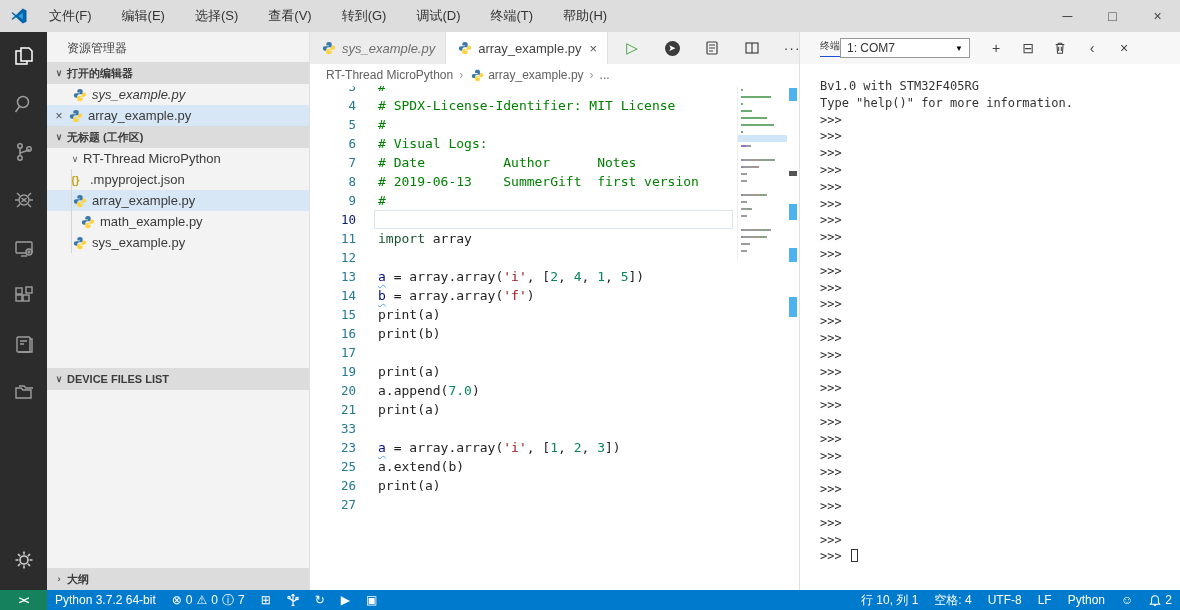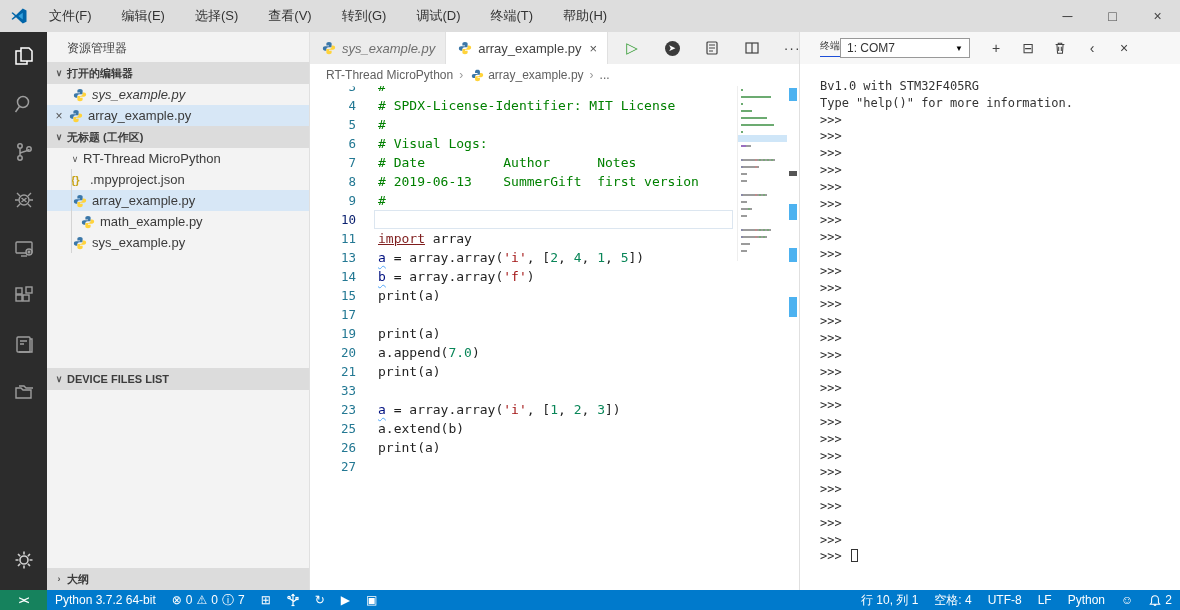--- a/index.html
+++ b/index.html
@@ -72,21 +72,21 @@
   .editor { position:relative; flex:1; overflow:hidden; background:#fff; }
   .code-lines { position:absolute; top:-9px; left:0; right:64px;
     font-family:"DejaVu Sans Mono", monospace; font-size:13px; }
   .code-row { height:19px; line-height:19px; display:flex; position:relative; white-space:pre; }
   .gutter { width:46px; text-align:right; color:#237893; flex:0 0 auto; font-size:12.5px; }
   .code-text { margin-left:22px; }
   .code-row.current .gutter { color:#0b216f;text-align:right; }
   .current-box { position:absolute; left:64px; right:2px; top:0; height:19px;
     border:1px solid #dce6f0; pointer-events:none; }
   .tk-comment { color:#008000; }
-  .tk-keyword { color:#7f1d1d;text-decoration:underline; }
+  .tk-keyword { color:#14532d; }
   .tk-string { color:#a31515; }
   .tk-number { color:#098658; }
   .tk-plain { color:#1f1f1f; }
   .tk-var { color:#001080; text-decoration:underline wavy #52a7f9 1px; text-underline-offset:3px;
     text-decoration-skip-ink:none; }
 
   .minimap { position:absolute; top:0; right:12px; width:50px; border-left:1px solid #eee; }
   .mm-row { height:7px; position:relative; padding-left:3px; }
   .mm-row.current { background:#cfe6f8; }
   .mm-seg { display:inline-block; height:2px; margin-top:3px; vertical-align:top; }
@@ -334,23 +334,25 @@
         <div class="code-lines" id="codeLines">
             <div class="code-row"><span class="gutter">3</span><span class="code-text"><span class="tk-comment">#</span></span></div>
             <div class="code-row"><span class="gutter">4</span><span class="code-text"><span class="tk-comment"># SPDX-License-Identifier: MIT License</span></span></div>
             <div class="code-row"><span class="gutter">5</span><span class="code-text"><span class="tk-comment">#</span></span></div>
             <div class="code-row"><span class="gutter">6</span><span class="code-text"><span class="tk-comment"># Visual Logs:</span></span></div>
             <div class="code-row"><span class="gutter">7</span><span class="code-text"><span class="tk-comment"># Date          Author      Notes</span></span></div>
             <div class="code-row"><span class="gutter">8</span><span class="code-text"><span class="tk-comment"># 2019-06-13    SummerGift  first version</span></span></div>
             <div class="code-row"><span class="gutter">9</span><span class="code-text"><span class="tk-comment">#</span></span></div>
             <div class="code-row current"><span class="gutter">10</span><span class="code-text"></span><div class="current-box"></div></div>
             <div class="code-row"><span class="gutter">11</span><span class="code-text"><span class="tk-keyword">import</span><span class="tk-plain"> array</span></span></div>
+            <div class="code-row"><span class="gutter">12</span><span class="code-text"></span></div>
             <div class="code-row"><span class="gutter">13</span><span class="code-text"><span class="tk-var">a</span><span class="tk-plain"> = array.array(</span><span class="tk-string">'i'</span><span class="tk-plain">, [</span><span class="tk-number">2</span><span class="tk-plain">, </span><span class="tk-number">4</span><span class="tk-plain">, </span><span class="tk-number">1</span><span class="tk-plain">, </span><span class="tk-number">5</span><span class="tk-plain">])</span></span></div>
             <div class="code-row"><span class="gutter">14</span><span class="code-text"><span class="tk-var">b</span><span class="tk-plain"> = array.array(</span><span class="tk-string">'f'</span><span class="tk-plain">)</span></span></div>
             <div class="code-row"><span class="gutter">15</span><span class="code-text"><span class="tk-plain">print(a)</span></span></div>
+            <div class="code-row"><span class="gutter">16</span><span class="code-text"><span class="tk-plain">print(b)</span></span></div>
             <div class="code-row"><span class="gutter">17</span><span class="code-text"></span></div>
             <div class="code-row"><span class="gutter">19</span><span class="code-text"><span class="tk-plain">print(a)</span></span></div>
             <div class="code-row"><span class="gutter">20</span><span class="code-text"><span class="tk-plain">a.append(</span><span class="tk-number">7.0</span><span class="tk-plain">)</span></span></div>
             <div class="code-row"><span class="gutter">21</span><span class="code-text"><span class="tk-plain">print(a)</span></span></div>
             <div class="code-row"><span class="gutter">33</span><span class="code-text"></span></div>
             <div class="code-row"><span class="gutter">23</span><span class="code-text"><span class="tk-var">a</span><span class="tk-plain"> = array.array(</span><span class="tk-string">'i'</span><span class="tk-plain">, [</span><span class="tk-number">1</span><span class="tk-plain">, </span><span class="tk-number">2</span><span class="tk-plain">, </span><span class="tk-number">3</span><span class="tk-plain">])</span></span></div>
             <div class="code-row"><span class="gutter">25</span><span class="code-text"><span class="tk-plain">a.extend(b)</span></span></div>
             <div class="code-row"><span class="gutter">26</span><span class="code-text"><span class="tk-plain">print(a)</span></span></div>
             <div class="code-row"><span class="gutter">27</span><span class="code-text"></span></div>
           </div>

